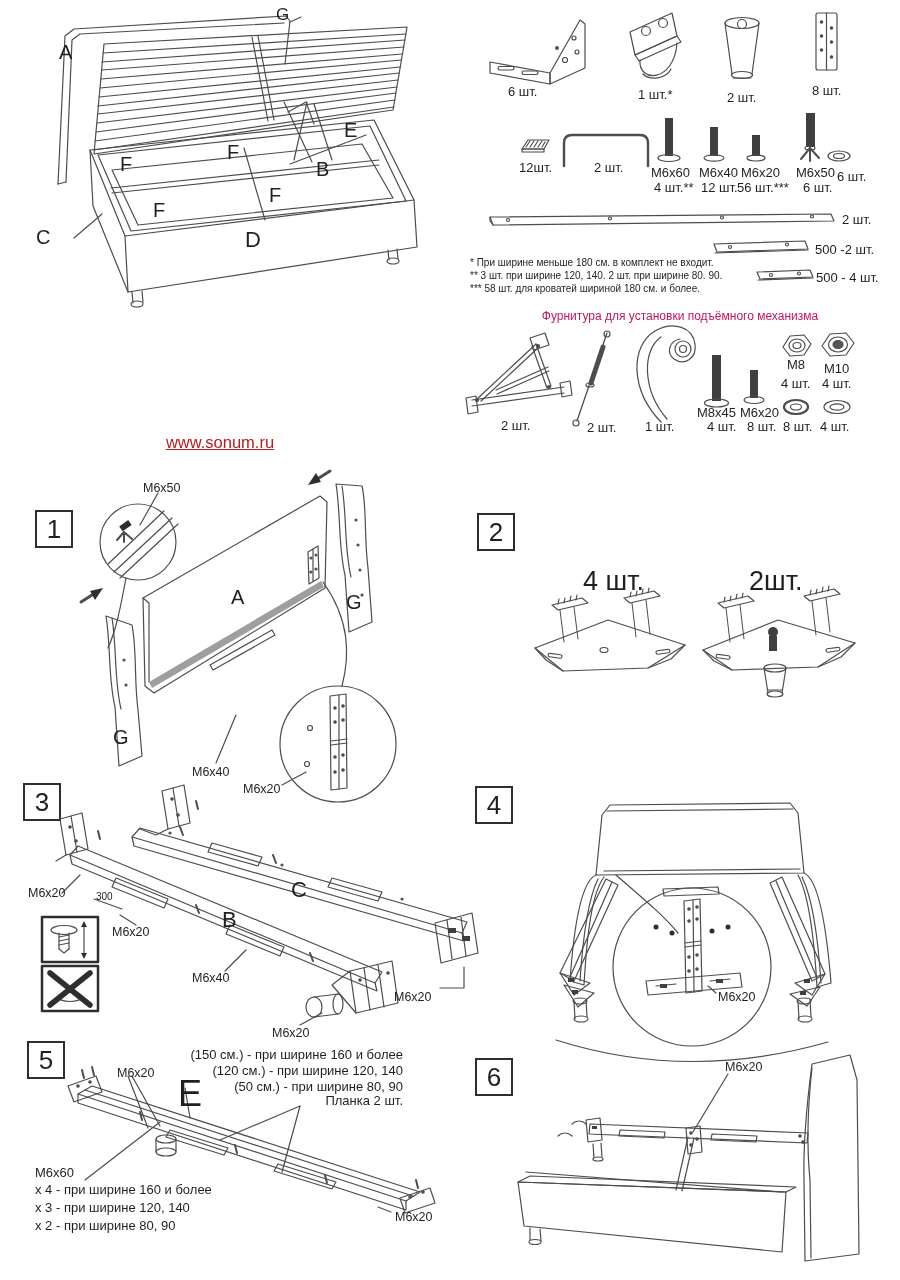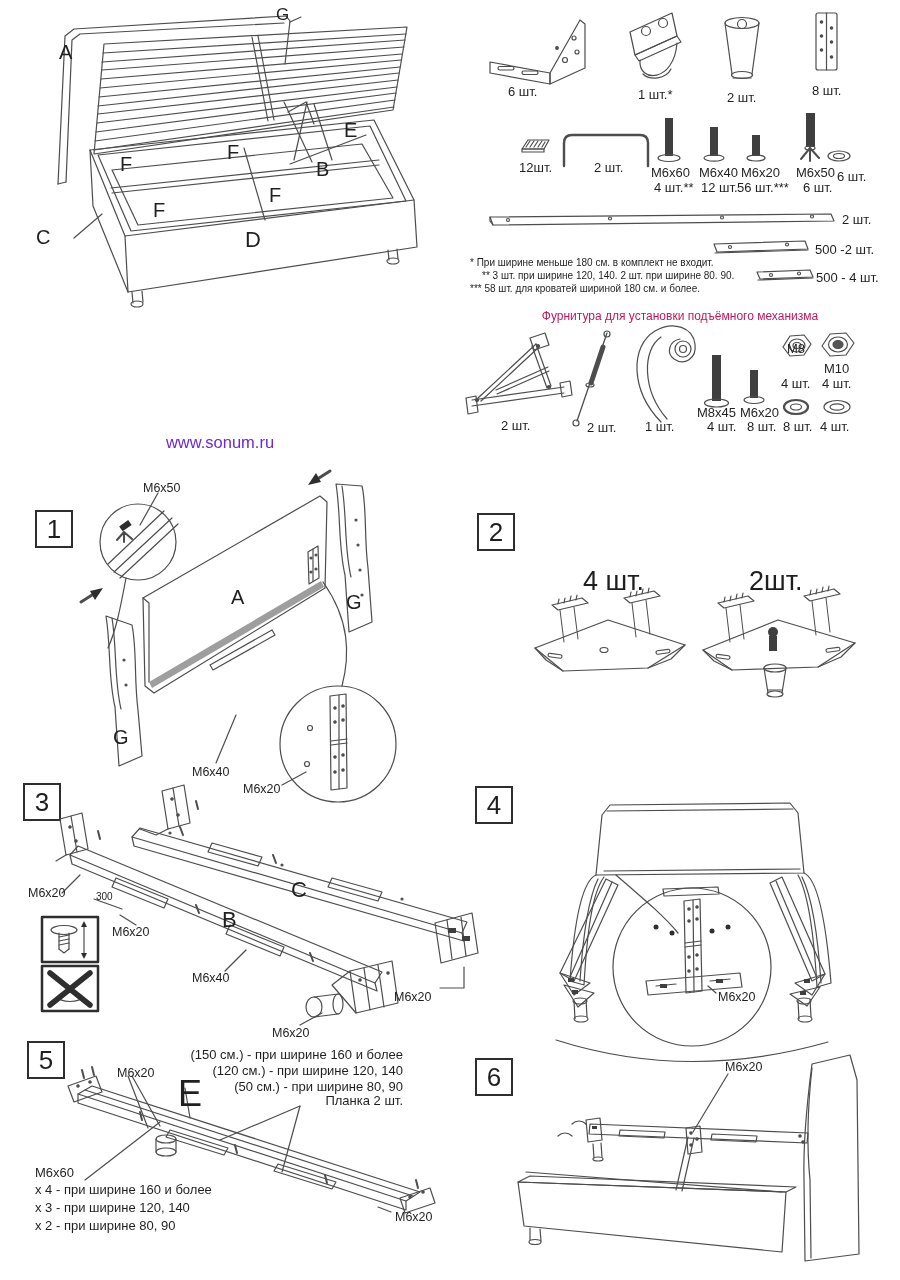--- a/index.html
+++ b/index.html
@@ -13,21 +13,21 @@
   .f11{font-size:11.5px;}
   .f12{font-size:12.5px;}
   .f13{font-size:13px;}
   .f17{font-size:17px;}
   .f20{font-size:20px;}
   .f22{font-size:22px;}
   .f27{font-size:27px;}
   .f36{font-size:36px;font-weight:500;}
   .title{position:absolute;left:5px;top:330px;width:440px;text-align:center;
          font-size:19.5px;color:#2e2e2e;}
-  .url{position:absolute;left:5px;top:433px;width:430px;text-align:center;font-size:16.5px;color:#6d28d9;}
+  .url{position:absolute;left:5px;top:433px;width:430px;text-align:center;font-size:16.5px;color:#b91c1c;text-decoration:underline;}
   .hdr{position:absolute;left:460px;top:309px;width:440px;text-align:center;font-size:12px;color:#be185d;}
   .stepnum{position:absolute;width:34px;height:34px;border:2px solid #2e2e2e;background:#fff;
            display:flex;align-items:center;justify-content:center;font-size:26px;color:#1f1f1f;}
   .ralign{text-align:right;width:260px;}
 </style>
 </head>
 <body>
 
 <div class="page">
 
@@ -248,32 +248,32 @@
   <div class="lbl f13" style="left:701px;top:181px">12 шт.</div>
   <div class="lbl f13" style="left:741px;top:166px">M6x20</div>
   <div class="lbl f13" style="left:737px;top:181px">56 шт.***</div>
   <div class="lbl f13" style="left:796px;top:166px">M6x50</div>
   <div class="lbl f13" style="left:803px;top:181px">6 шт.</div>
   <div class="lbl f13" style="left:837px;top:170px">6 шт.</div>
   <div class="lbl f13" style="left:842px;top:213px">2 шт.</div>
   <div class="lbl f13" style="left:815px;top:243px">500 -2 шт.</div>
   <div class="lbl f13" style="left:816px;top:271px">500 - 4 шт.</div>
   <div class="lbl f10" style="left:470px;top:257px">* При ширине меньше 180 см. в комплект не входит.</div>
-  <div class="lbl f10" style="left:482px;top:270px">** 3 шт. при ширине 120, 140. 2 шт. при ширине 80. 90.</div>
+  <div class="lbl f10" style="left:470px;top:270px">** 3 шт. при ширине 120, 140. 2 шт. при ширине 80. 90.</div>
   <div class="lbl f10" style="left:470px;top:283px">*** 58 шт. для кроватей шириной 180 см. и более.</div>
 
   <div class="hdr">Фурнитура для установки подъёмного механизма</div>
   <div class="lbl f13" style="left:501px;top:419px">2 шт.</div>
   <div class="lbl f13" style="left:587px;top:421px">2 шт.</div>
   <div class="lbl f13" style="left:645px;top:420px">1 шт.</div>
   <div class="lbl f13" style="left:697px;top:406px">M8x45</div>
   <div class="lbl f13" style="left:707px;top:420px">4 шт.</div>
   <div class="lbl f13" style="left:740px;top:406px">M6x20</div>
   <div class="lbl f13" style="left:747px;top:420px">8 шт.</div>
-  <div class="lbl f13" style="left:787px;top:342px">M8</div>
+  <div class="lbl f13" style="left:787px;top:358px">M8</div>
   <div class="lbl f13" style="left:781px;top:377px">4 шт.</div>
   <div class="lbl f13" style="left:824px;top:362px">M10</div>
   <div class="lbl f13" style="left:822px;top:377px">4 шт.</div>
   <div class="lbl f13" style="left:783px;top:420px">8 шт.</div>
   <div class="lbl f13" style="left:820px;top:420px">4 шт.</div>
 
   <div class="url">www.sonum.ru</div>
 
   <div class="stepnum" style="left:35px;top:510px">1</div>
   <svg style="left:20px;top:460px;" width="440" height="335" viewBox="0 0 440 335">

